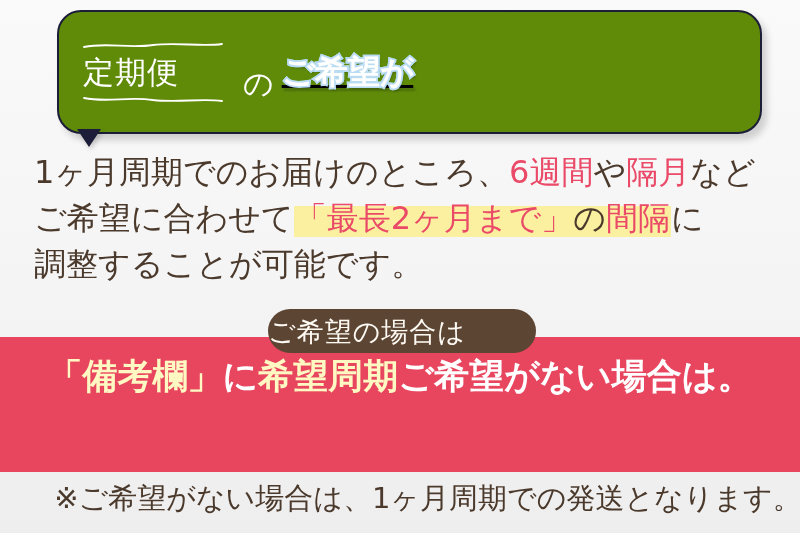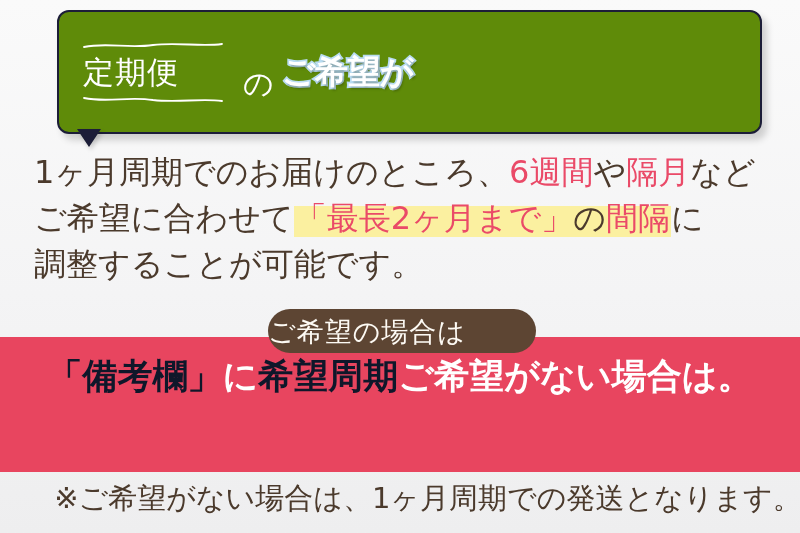--- a/index.html
+++ b/index.html
@@ -24,21 +24,21 @@
 
   
   .header-bubble {
     position: absolute;
     left: 57px;
     top: 10px;
     width: 705px;
     height: 124px;
     background: #5f8b09;
     border: 2px solid #1c1d38;
-    border-radius: 12px;
+    border-radius: 24px;
     box-shadow: 5px 6px 7px rgba(0,0,0,0.17);
     box-sizing: border-box;
     display: flex;
     align-items: center;
     padding: 0 14px 0 20px;
   }
   .header-tail {
     position: absolute;
     left: 78px;
     top: 130px;
@@ -110,20 +110,21 @@
   }
 
   
   .kibou-block {
     flex: 0 0 auto;
     display: flex;
     flex-direction: column;
     justify-content: center;
     margin-left: 2px;
     margin-right: 2px;
+    text-decoration: underline;
   }
   .kibou-line {
     font-size: 33px;
     line-height: 1.12;
     font-weight: 700;
     color: #ffffff;
     white-space: nowrap;
     -webkit-text-stroke: 3.5px #b9dcf2;
     paint-order: stroke fill;
     text-shadow: 2px 3px 2px rgba(30,40,10,0.28);
@@ -191,21 +192,21 @@
     top: 22px;
     width: 800px;
     text-align: center;
     font-size: 35px;
     line-height: 1;
     font-weight: 700;
     color: #ffffff;
     letter-spacing: 0px;
     white-space: nowrap;
   }
-  .pale-yellow { color: #0f172a; }
+  .pale-yellow { color: #fef9c3; }
   .pink-example {
     position: absolute;
     left: 0;
     top: 78px;
     width: 800px;
     text-align: center;
     font-size: 27px;
     line-height: 1;
     color: #ffffff;
     letter-spacing: 0px;

